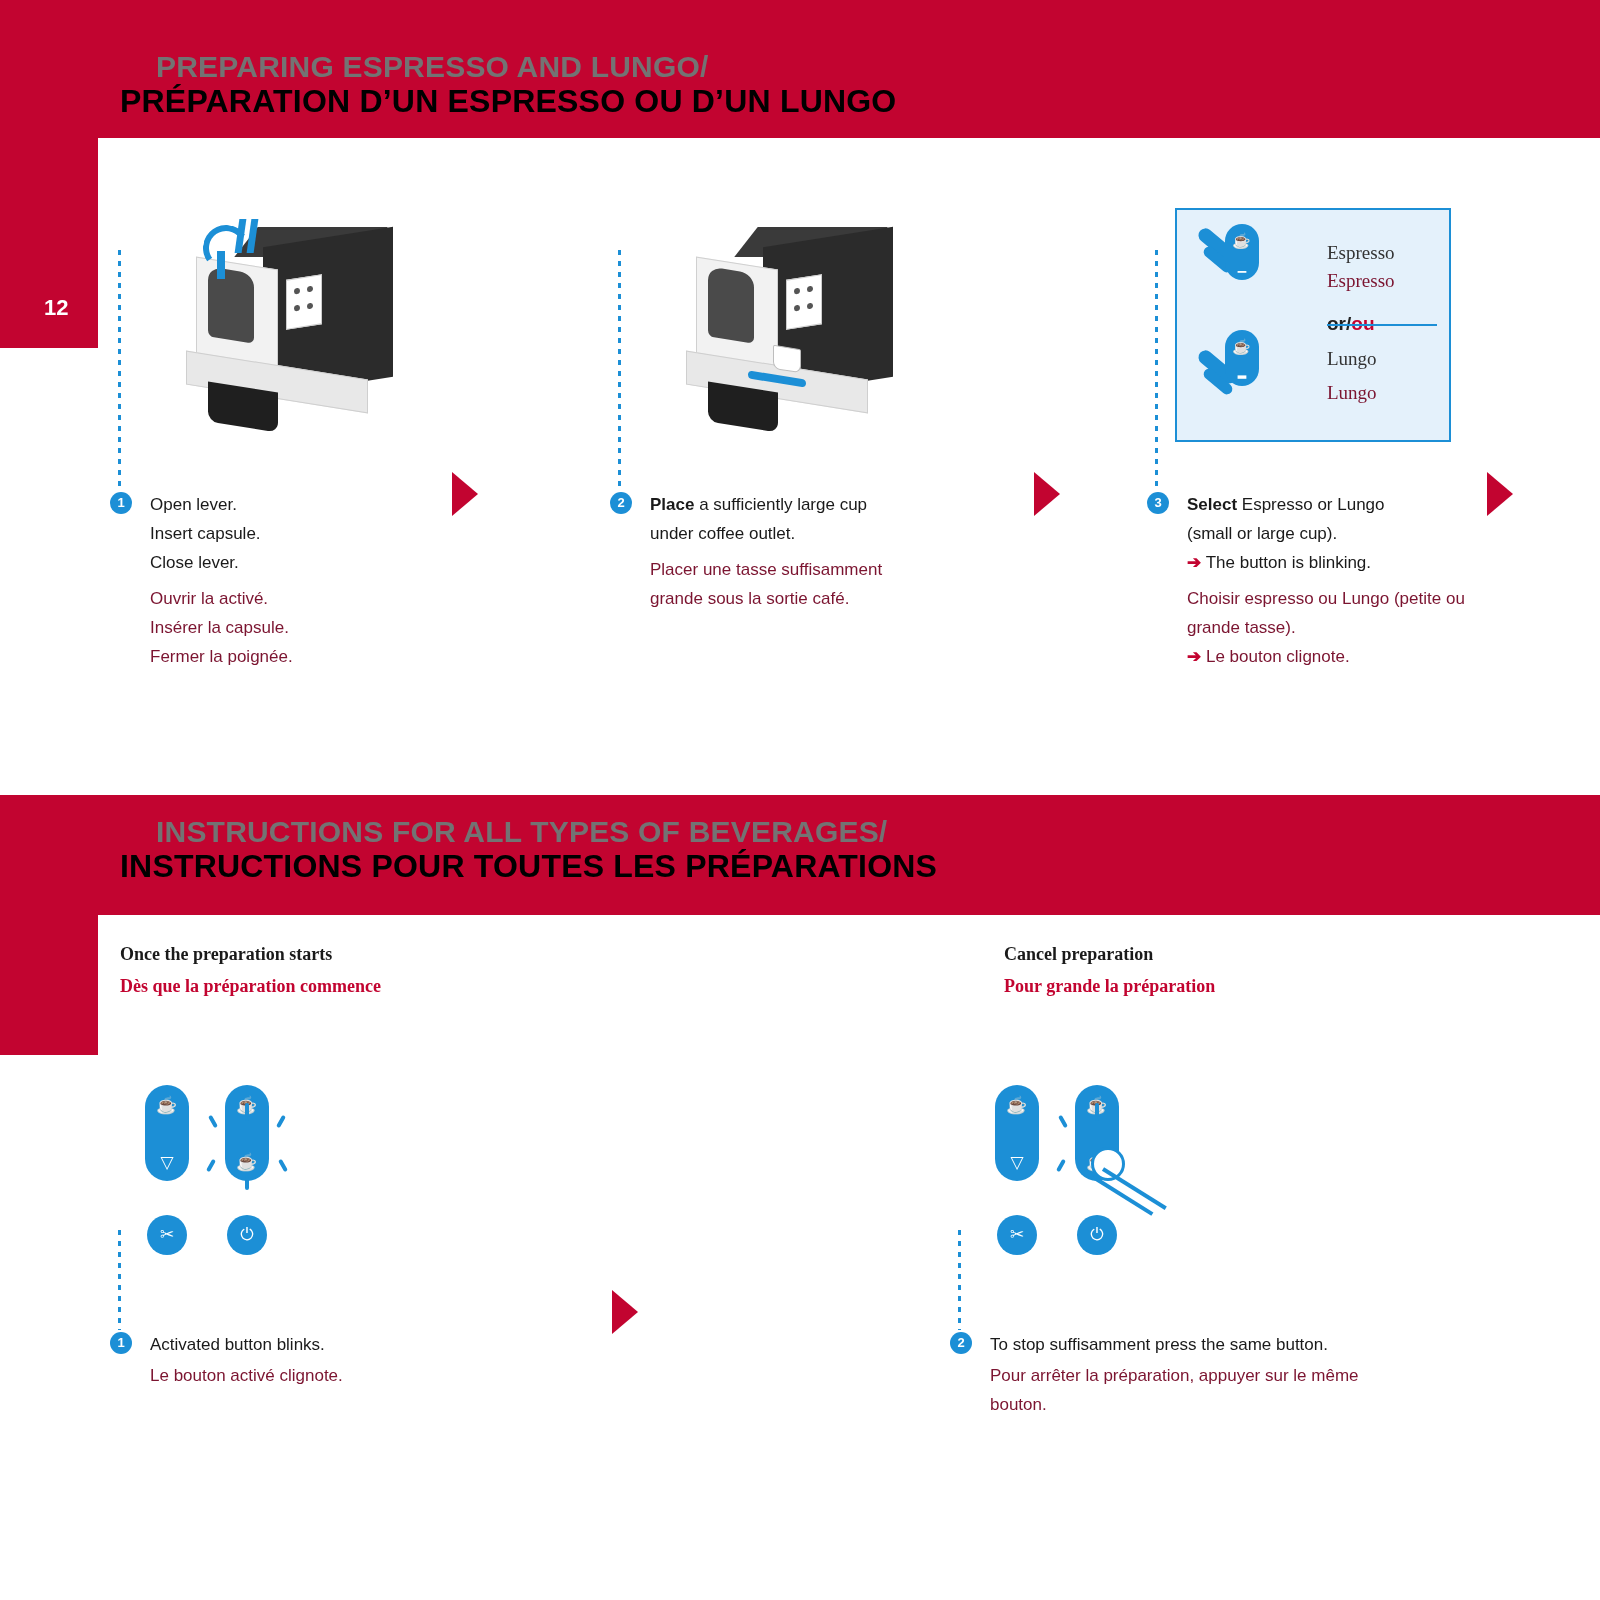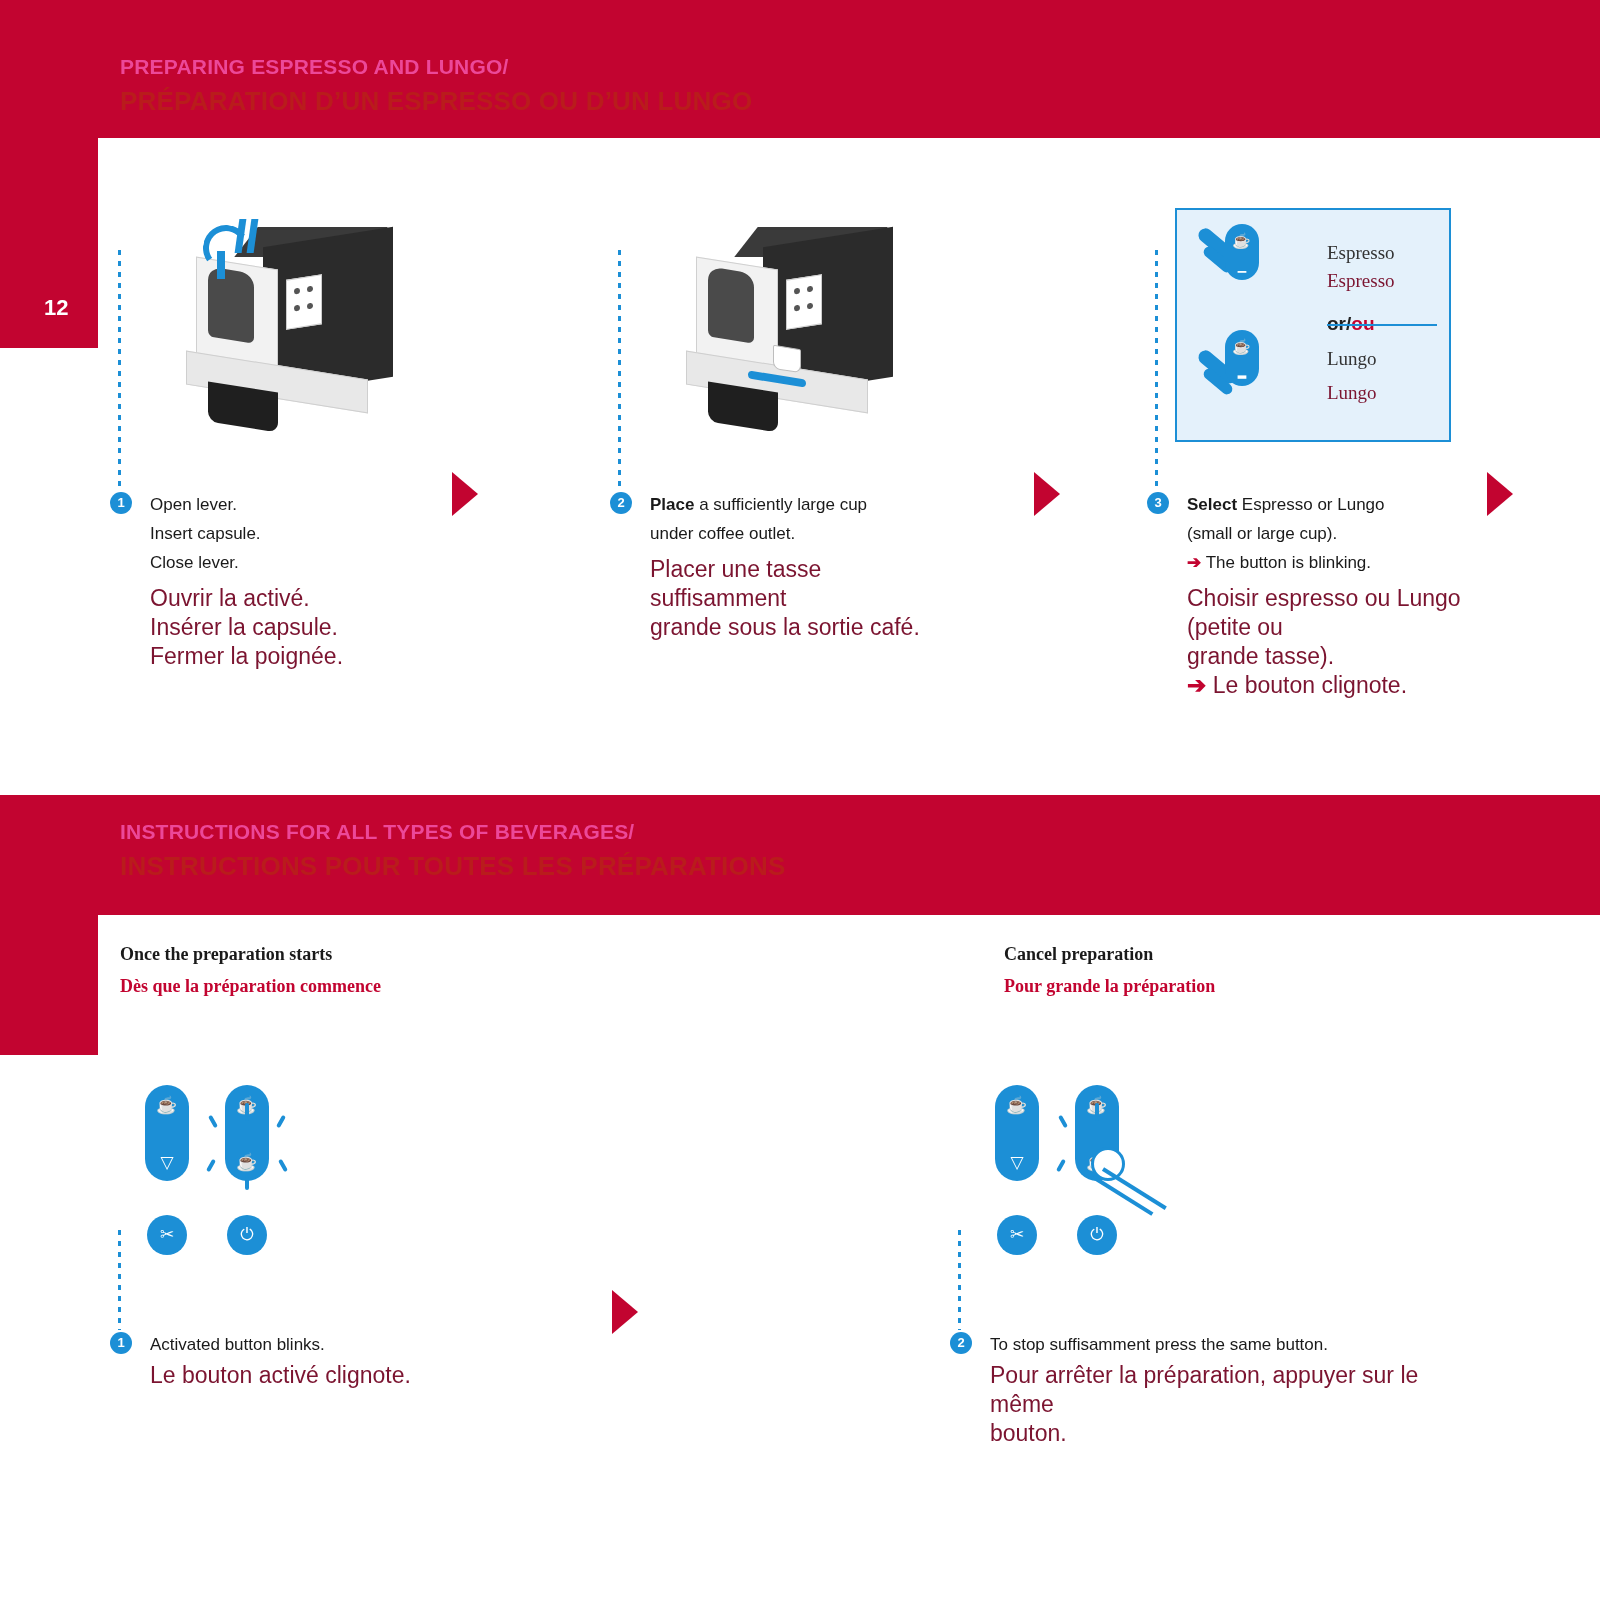--- a/index.html
+++ b/index.html
@@ -45,28 +45,29 @@
 
   .band-title {
     position: absolute;
     left: 120px;
     font-weight: bold;
     letter-spacing: 0.2px;
     white-space: nowrap;
   }
   .band-title .en {
     display: block;
-    color: #ec4899;
-    font-size: 21px;
+    color: #737373;
+    font-size: 30px;
     line-height: 34px;
+    margin-left: 36px;
   }
   .band-title .fr {
     display: block;
-    color: #b91c1c;
-    font-size: 26px;
+    color: #000000;
+    font-size: 32px;
     line-height: 34px;
   }
   #title-1 { top: 50px; }
   #title-2 { top: 815px; }
 
   .page-number {
     position: absolute;
     left: 44px;
     top: 295px;
     color: #ffffff;
@@ -299,21 +300,21 @@
     font-family: "Liberation Sans", sans-serif;
   }
   .cap-en {
     color: #1a1a1a;
     font-size: 17px;
     line-height: 29px;
   }
   .cap-en b { font-weight: bold; }
   .cap-fr {
     color: #7b1430;
-    font-size: 23px;
+    font-size: 17px;
     line-height: 29px;
     margin-top: 7px;
   }
   .arrow-in { color: #c20430; font-weight: bold; }
 
   
   .tri {
     position: absolute;
     width: 0; height: 0;
     border-top: 22px solid transparent;

